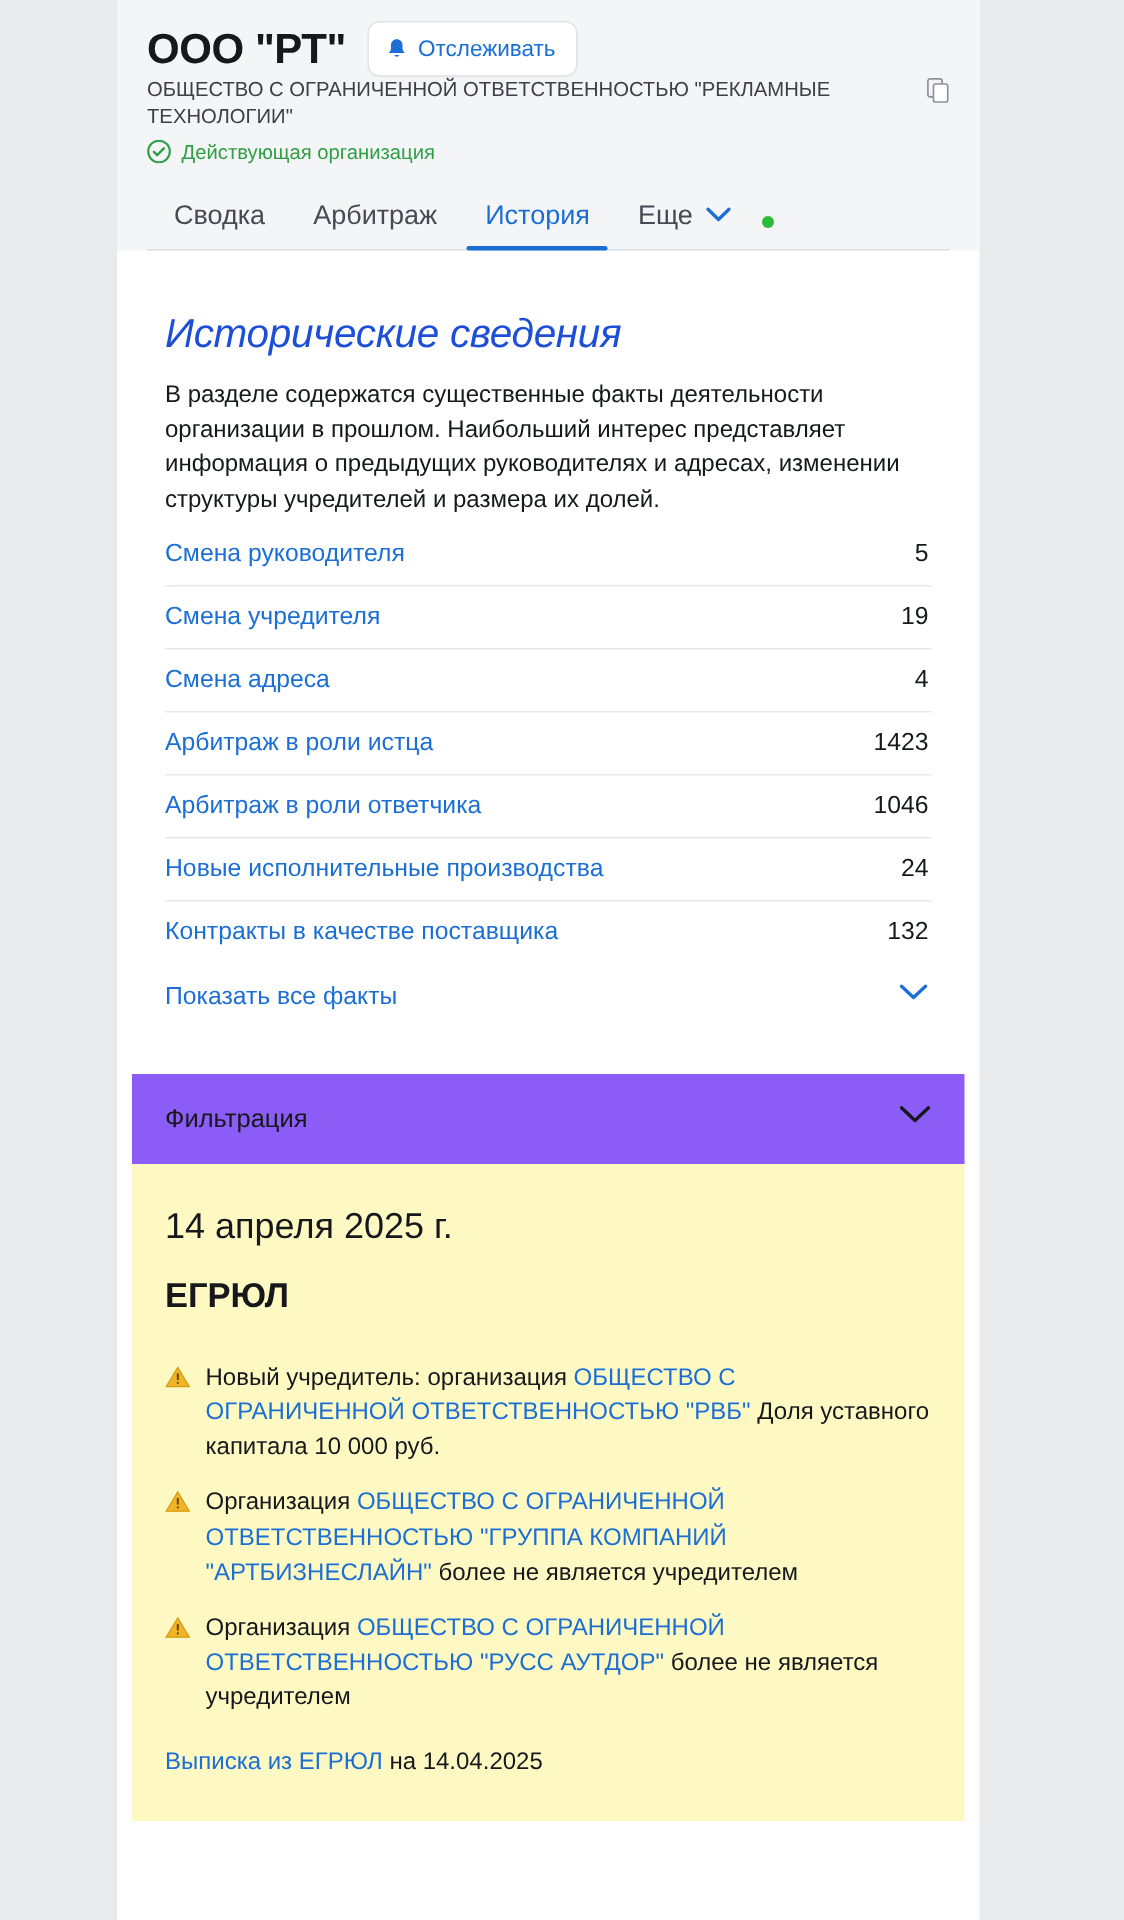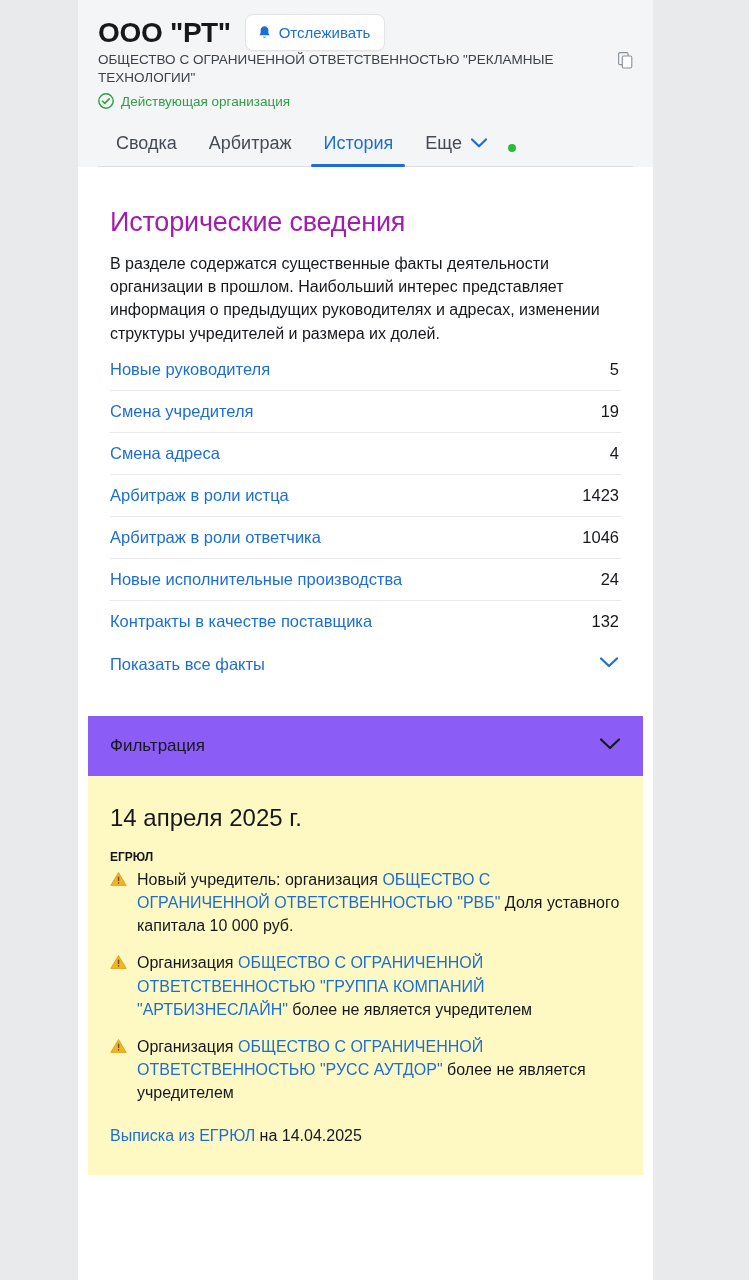--- a/index.html
+++ b/index.html
@@ -147,23 +147,24 @@
 
   
   .card {
     background: #ffffff;
     margin: 14px 10px 0 10px;
     padding: 26px 22px 20px 22px;
   }
   h1.section-title {
     font-size: 27px;
     font-weight: normal;
-    color: #a21caf;
+    color: #1d4ed8;
     margin: 0 0 14px 0;
     letter-spacing: -0.2px;
+    font-style: italic;
   }
   .intro {
     font-size: 16px;
     line-height: 1.45;
     color: #16181c;
     margin: 0;
   }
   h2.attention {
     font-size: 20px;
     font-weight: bold;
@@ -219,24 +220,24 @@
     background: #fef9c3;
     margin: 0 10px;
     padding: 28px 22px 30px 22px;
   }
   .event-date {
     font-size: 24px;
     color: #16181c;
     margin: 0 0 18px 0;
   }
   .event-source {
-    font-size: 12px;
+    font-size: 23px;
     font-weight: bold;
     color: #16181c;
-    margin: 0 0 4px 0;
+    margin: 0 0 30px 0;
   }
   .event-item {
     display: flex;
     gap: 10px;
     margin-bottom: 14px;
     align-items: flex-start;
   }
   .warn-icon {
     flex: 0 0 auto;
     margin-top: 3px;
@@ -310,21 +311,21 @@
       </div>
     </div>
 
     <div class="card">
       <h1 class="section-title">Исторические сведения</h1>
       <p class="intro">В разделе содержатся существенные факты деятельности организации в прошлом. Наибольший интерес представляет информация о предыдущих руководителях и адресах, изменении структуры учредителей и размера их долей.</p>
 
 
       <div class="fact-list">
         <div class="fact-row">
-          <span class="fact-label">Новые руководителя</span>
+          <span class="fact-label">Смена руководителя</span>
           <span class="fact-value">5</span>
         </div>
         <div class="fact-row">
           <span class="fact-label">Смена учредителя</span>
           <span class="fact-value">19</span>
         </div>
         <div class="fact-row">
           <span class="fact-label">Смена адреса</span>
           <span class="fact-value">4</span>
         </div>

